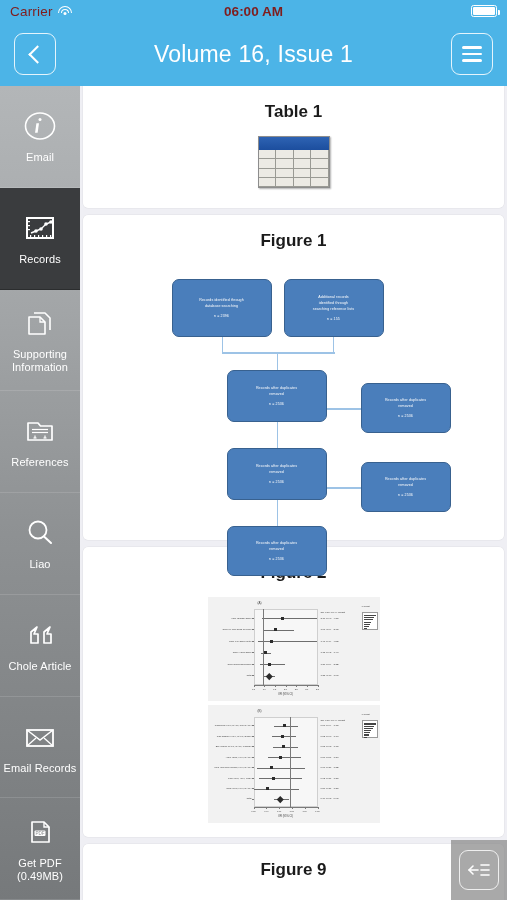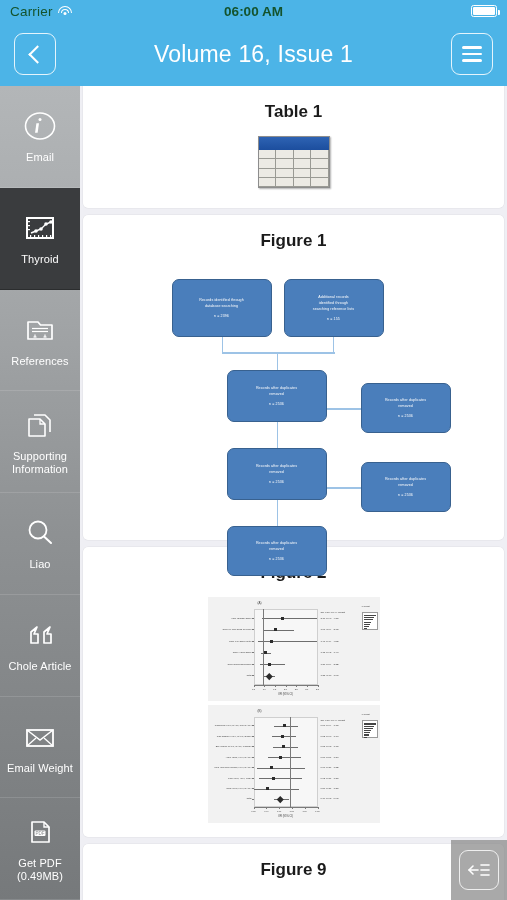--- a/index.html
+++ b/index.html
@@ -6,21 +6,21 @@
   html, body {
     width: 507px; height: 900px;
     overflow: hidden;
     font-family: "Liberation Sans", sans-serif;
     background: #ffffff;
   }
   .app { position: relative; width: 507px; height: 900px; overflow: hidden; }
 
   
   .statusbar {
-    height: 22px; background: #4cb4e7; color: #14532d;
+    height: 22px; background: #4cb4e7; color: #7f1d1d;
     display: flex; align-items: center; padding: 0 10px;
     font-size: 13px; font-weight: 500; position: relative;
   }
   .sb-left { display: flex; align-items: center; gap: 5px; }
   .sb-carrier { font-size: 13.5px; letter-spacing: .2px; }
   .wifi-icon { display: inline-block; width: 14px; height: 11px; position: relative; }
   .wifi-icon i {
     position: absolute; border: 1.4px solid #fff; border-bottom: none;
     border-radius: 50% 50% 0 0 / 100% 100% 0 0; left: 50%; transform: translateX(-50%);
   }
@@ -223,53 +223,53 @@
           <rect x="15" y="24" width="1.2" height="2"></rect>
                 <rect x="19" y="24" width="1.2" height="2"></rect>
           <rect x="23" y="24" width="1.2" height="2"></rect>
                 <rect x="27" y="24" width="1.2" height="2"></rect>
           <rect x="5" y="10" width="2" height="1.2"></rect>
                 <rect x="5" y="14" width="2" height="1.2"></rect>
           <rect x="5" y="18" width="2" height="1.2"></rect>
               </g>
             </svg>
         </span>
-        <span class="side-label">Thyroid</span>
+        <span class="side-label">Records</span>
+      </div>
+
+      <div class="side-item">
+        <span class="side-icon">
+          <svg viewBox="0 0 34 34">
+          <path d="M6 11 h11 l5 5 v12 H6 z" fill="none" stroke="#fff" stroke-width="1.6" stroke-linejoin="round"></path>
+          <path d="M11 7 h11 l5 5 v12" fill="none" stroke="#fff" stroke-width="1.6" stroke-linejoin="round"></path>
+          <path d="M17 11 v5 h5" fill="none" stroke="#fff" stroke-width="1.3"></path>
+            </svg>
+        </span>
+        <span class="side-label" style="white-space:pre-line">Supporting
+Information</span>
       </div>
 
       <div class="side-item">
         <span class="side-icon">
           <svg viewBox="0 0 34 34">
               <path d="M5 9 h10 l2.5 3 H29 v14 H5 z" fill="none" stroke="#fff" stroke-width="1.7" stroke-linejoin="round"></path>
           <line x1="9" y1="15.5" x2="25" y2="15.5" stroke="#fff" stroke-width="1.2"></line>
           <line x1="9" y1="18.5" x2="25" y2="18.5" stroke="#fff" stroke-width="1.2"></line>
           <line x1="12" y1="21.5" x2="12" y2="24" stroke="#fff" stroke-width="1.2"></line>
           <line x1="10.5" y1="24" x2="13.5" y2="24" stroke="#fff" stroke-width="1.2"></line>
           <line x1="22" y1="21.5" x2="22" y2="24" stroke="#fff" stroke-width="1.2"></line>
           <line x1="20.5" y1="24" x2="23.5" y2="24" stroke="#fff" stroke-width="1.2"></line>
             </svg>
         </span>
         <span class="side-label">References</span>
       </div>
 
       <div class="side-item">
         <span class="side-icon">
           <svg viewBox="0 0 34 34">
-          <path d="M6 11 h11 l5 5 v12 H6 z" fill="none" stroke="#fff" stroke-width="1.6" stroke-linejoin="round"></path>
-          <path d="M11 7 h11 l5 5 v12" fill="none" stroke="#fff" stroke-width="1.6" stroke-linejoin="round"></path>
-          <path d="M17 11 v5 h5" fill="none" stroke="#fff" stroke-width="1.3"></path>
-            </svg>
-        </span>
-        <span class="side-label" style="white-space:pre-line">Supporting
-Information</span>
-      </div>
-
-      <div class="side-item">
-        <span class="side-icon">
-          <svg viewBox="0 0 34 34">
               <circle cx="15" cy="14" r="8.5" fill="none" stroke="#fff" stroke-width="1.8"></circle>
           <line x1="21" y1="20.5" x2="28" y2="27" stroke="#fff" stroke-width="2" stroke-linecap="round"></line>
             </svg>
         </span>
         <span class="side-label">Liao</span>
       </div>
 
       <div class="side-item">
         <span class="side-icon">
           <svg viewBox="0 0 34 34">
@@ -282,21 +282,21 @@
 
       <div class="side-item">
         <span class="side-icon">
           <svg viewBox="0 0 34 34">
               <rect x="4" y="10" width="26" height="16" fill="none" stroke="#fff" stroke-width="1.8"></rect>
           <polyline points="4,10 17,20 30,10" fill="none" stroke="#fff" stroke-width="1.5"></polyline>
           <line x1="4" y1="26" x2="13" y2="18" stroke="#fff" stroke-width="1.3"></line>
           <line x1="30" y1="26" x2="21" y2="18" stroke="#fff" stroke-width="1.3"></line>
             </svg>
         </span>
-        <span class="side-label">Email Weight</span>
+        <span class="side-label">Email Records</span>
       </div>
 
       <div class="side-item">
         <span class="side-icon">
           <svg viewBox="0 0 34 34">
               <path d="M9 7 h12 l5 5 v15 H9 z" fill="none" stroke="#fff" stroke-width="1.7" stroke-linejoin="round"></path>
           <path d="M21 7 v5 h5" fill="none" stroke="#fff" stroke-width="1.4"></path>
           <rect x="11.5" y="15.5" width="11" height="5.5" rx="1" fill="#fff"></rect>
           <text x="17" y="19.9" font-size="4.6" text-anchor="middle" fill="#8e9193" font-family="Liberation Sans, sans-serif">PDF</text>
             </svg>

